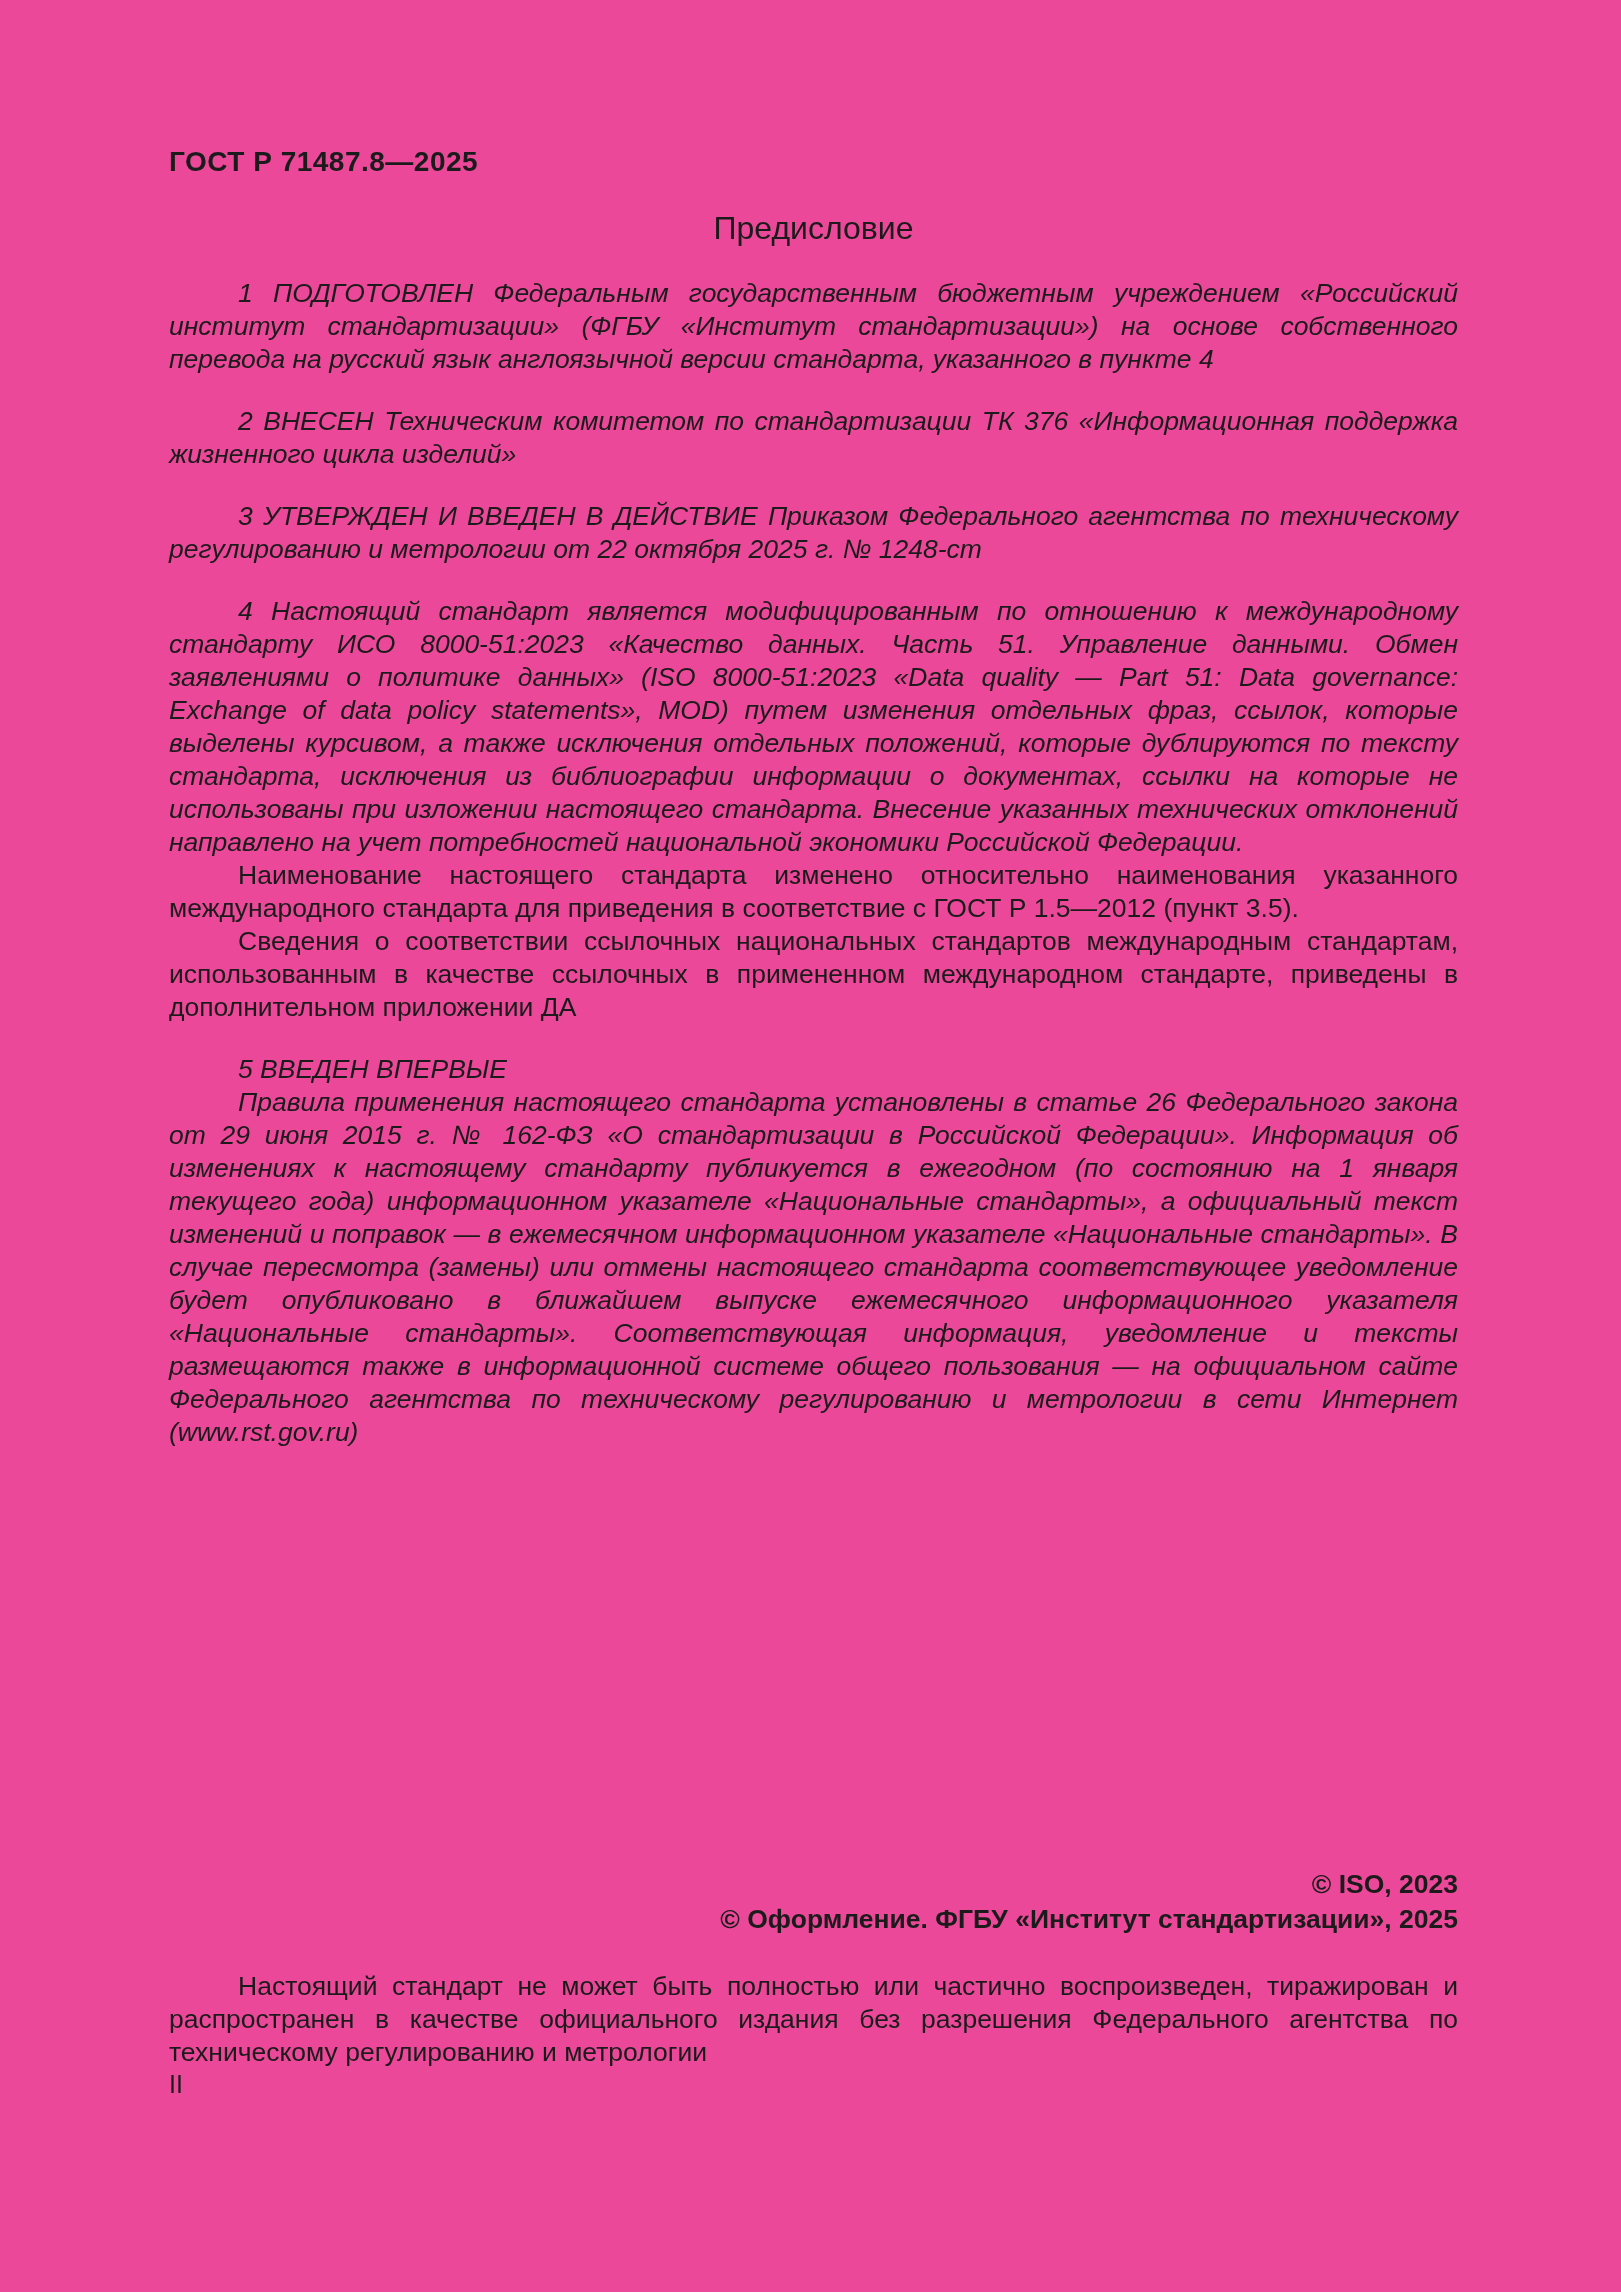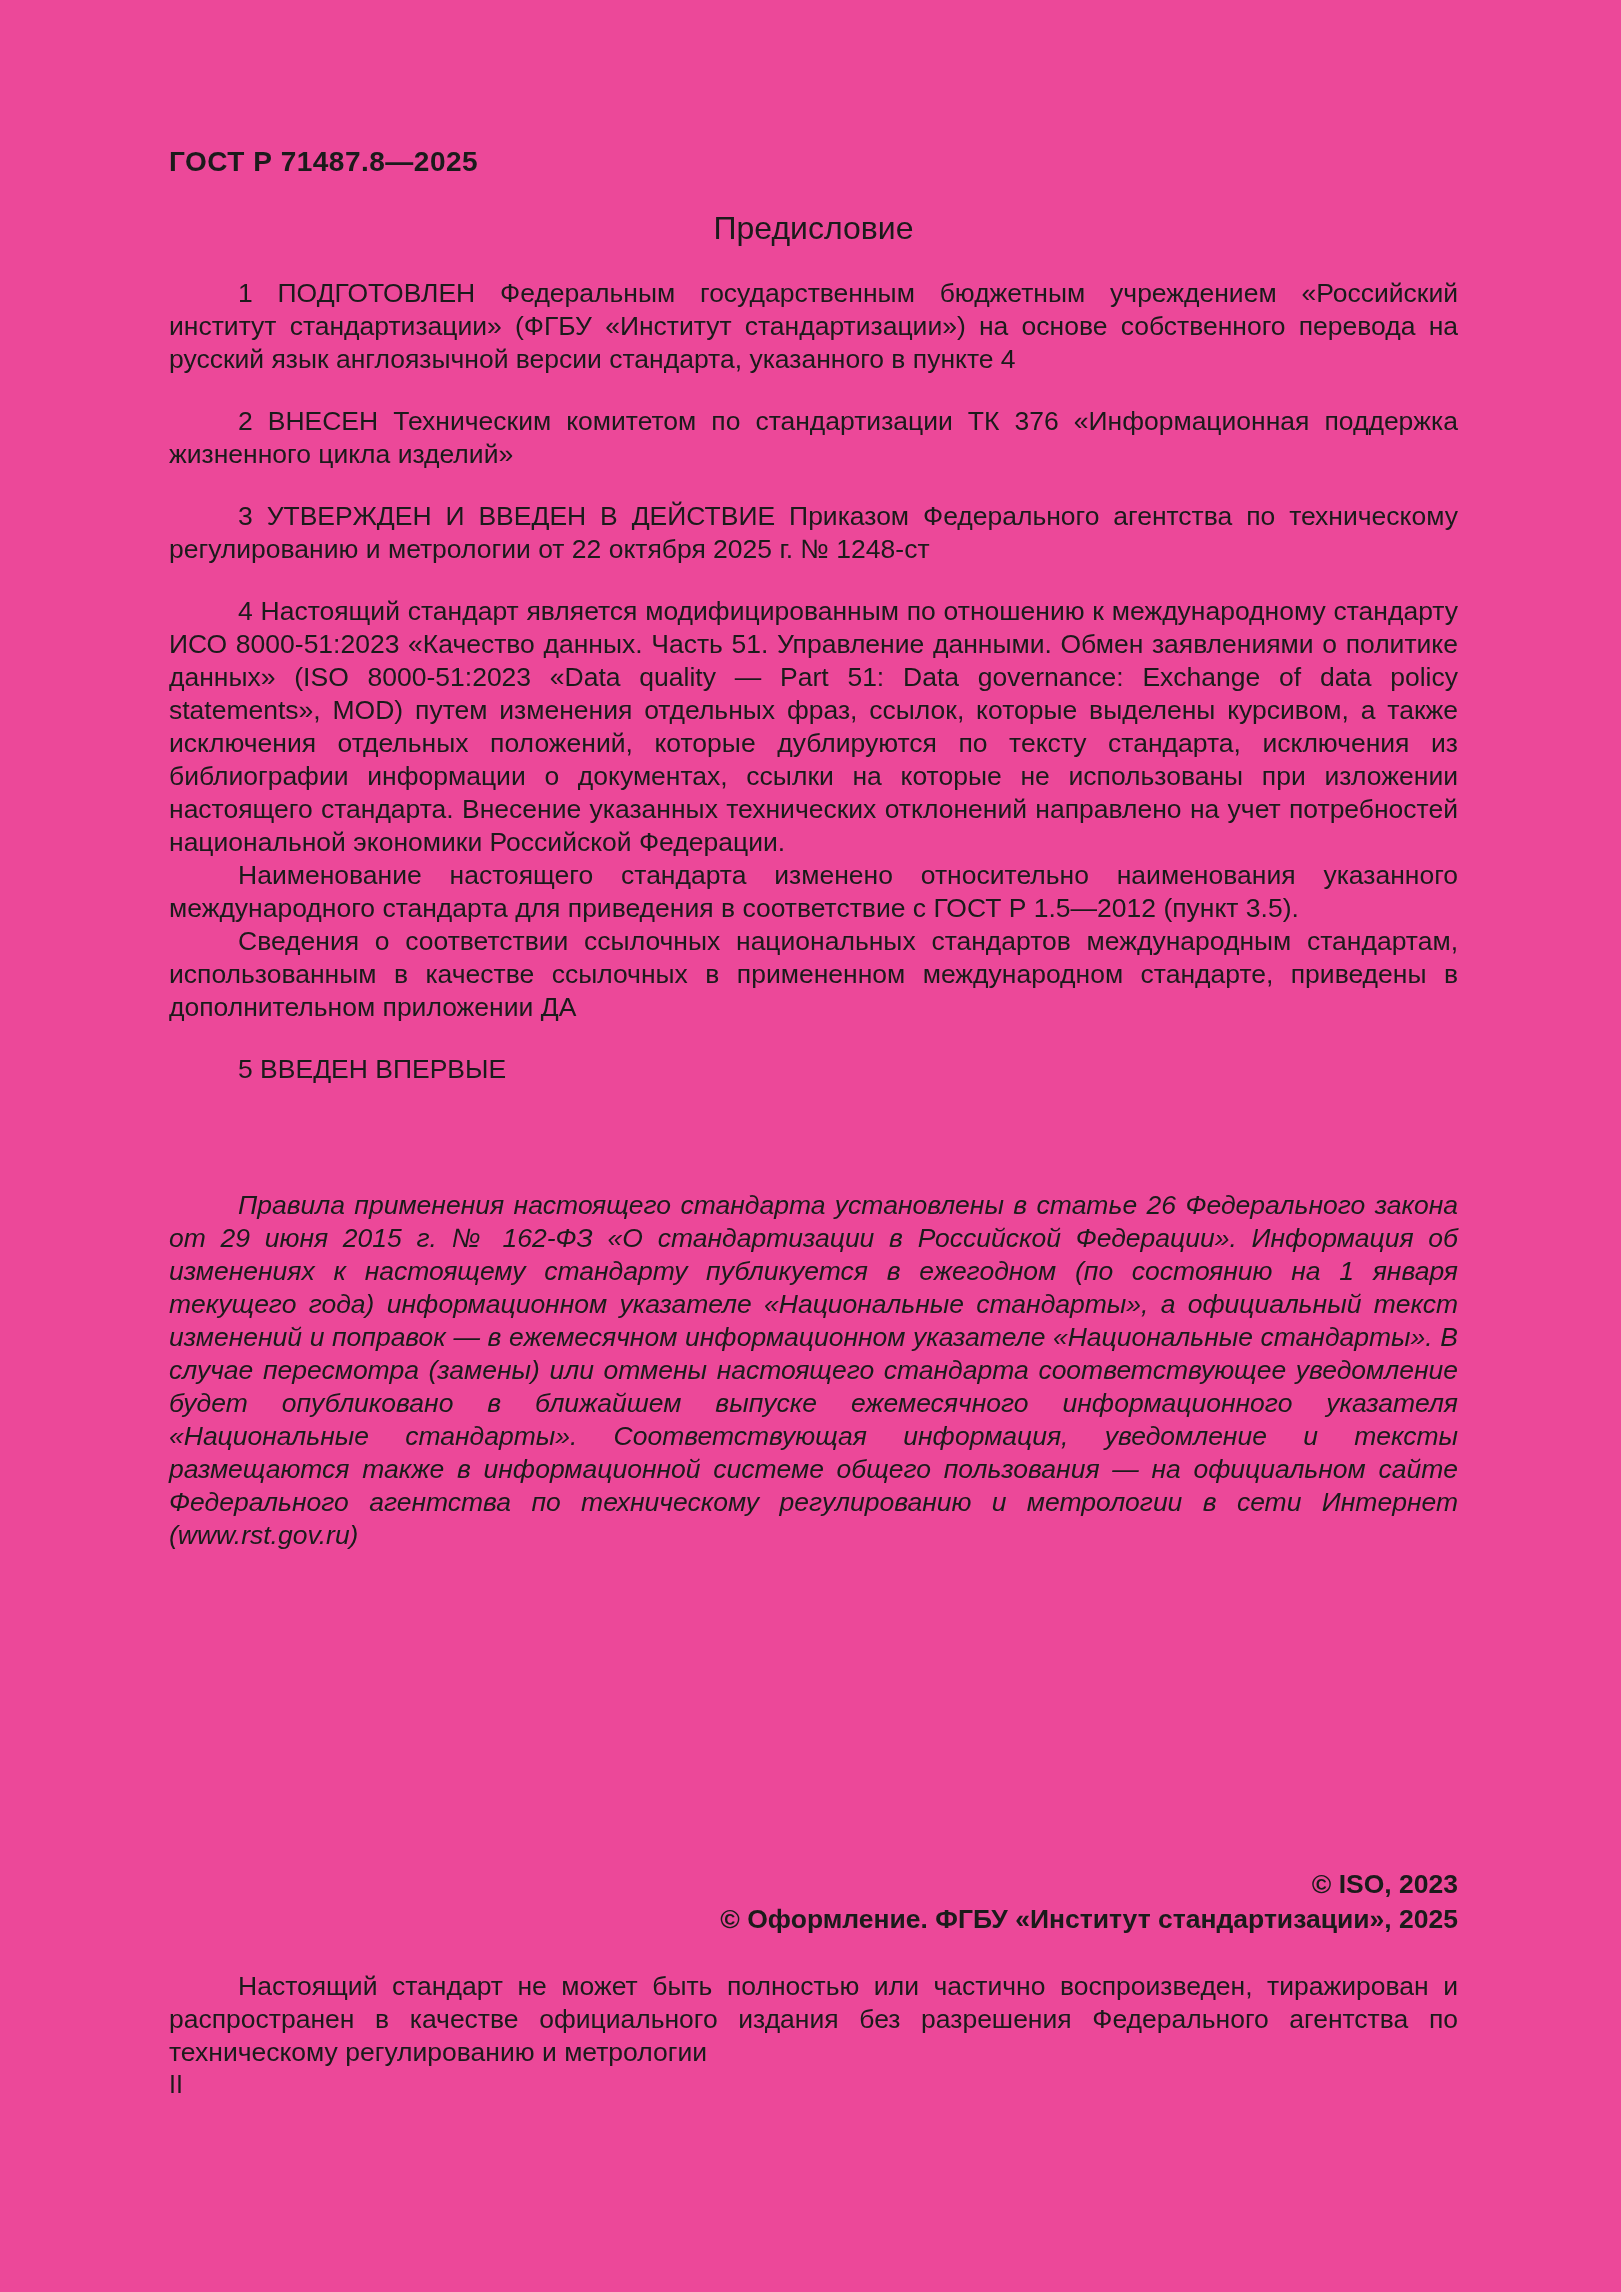--- a/index.html
+++ b/index.html
@@ -39,23 +39,23 @@
     font-size: 26.5px;
     line-height: 33px;
     text-align: justify;
     text-indent: 69px;
     margin: 0;
     hyphens: auto;
     -webkit-hyphens: auto;
   }
   p.clause {
     margin-top: 29px;
+    font-style: italic;
   }
   p.italic-block {
-    margin-top: 103px;
     font-style: italic;
   }
   .copyright-block {
     position: absolute;
     right: 163px;
     top: 1867px;
     text-align: right;
     font-size: 26.5px;
     line-height: 35px;
     font-weight: bold;

